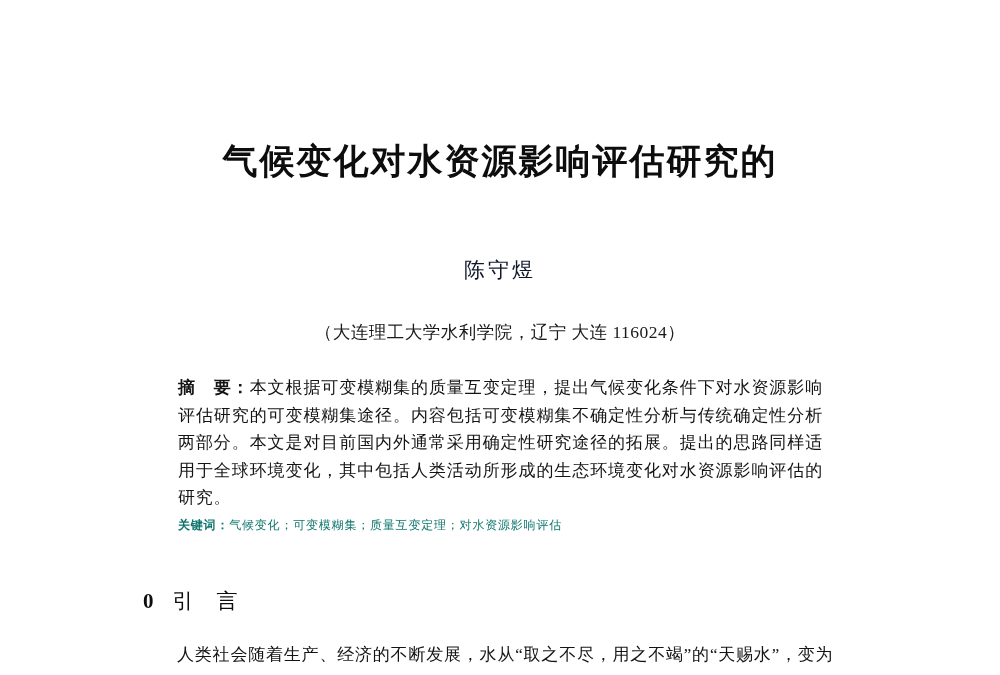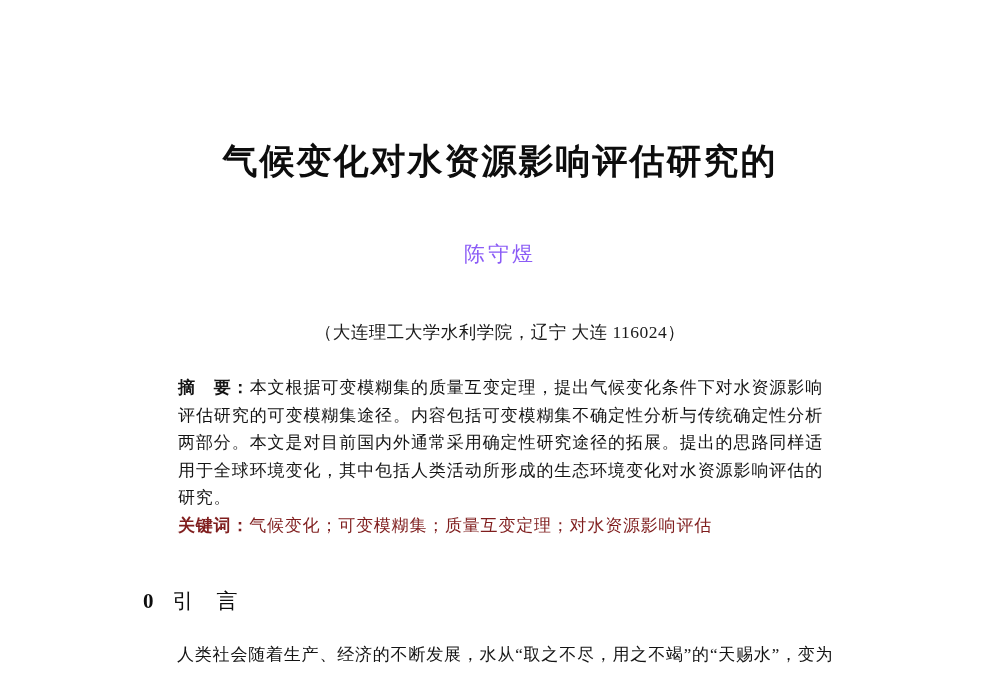--- a/index.html
+++ b/index.html
@@ -36,51 +36,51 @@
   .paper-title .title-line {
     display: block;
   }
   .paper-title sup {
     font-size: 20px;
     letter-spacing: 0;
     vertical-align: super;
     line-height: 0;
   }
   .author {
-    margin-top: 52px;
+    margin-top: 68px;
     text-align: center;
     font-size: 21px;
     letter-spacing: 3px;
-    color: #8b5cf6;
+    color: #0f172a;
   }
   .affiliation {
-    margin-top: 52px;
+    margin-top: 36px;
     text-align: center;
     font-size: 17.5px;
     letter-spacing: 0.5px;
     color: #1a1a1a;
   }
   .abstract-block {
     margin: 30px 34px 0 35px;
     font-size: 17px;
     line-height: 27.5px;
     letter-spacing: 0.8px;
     text-align: justify;
     color: #141414;
   }
   .abstract-label, .keywords-label {
     font-weight: bold;
     font-family: Liberation Serif, serif;
   }
   .keywords-line {
     margin: 0 34px 0 35px;
-    font-size: 17px;
+    font-size: 12px;
     line-height: 27.5px;
     letter-spacing: 0.8px;
-    color: #7f1d1d;
+    color: #0f766e;
   }
   .section-heading {
     margin: 0;
     margin-top: 48px;
     font-size: 21px;
     font-weight: bold;
     letter-spacing: 1px;
     color: #0d0d0d;
   }
   .section-number {

